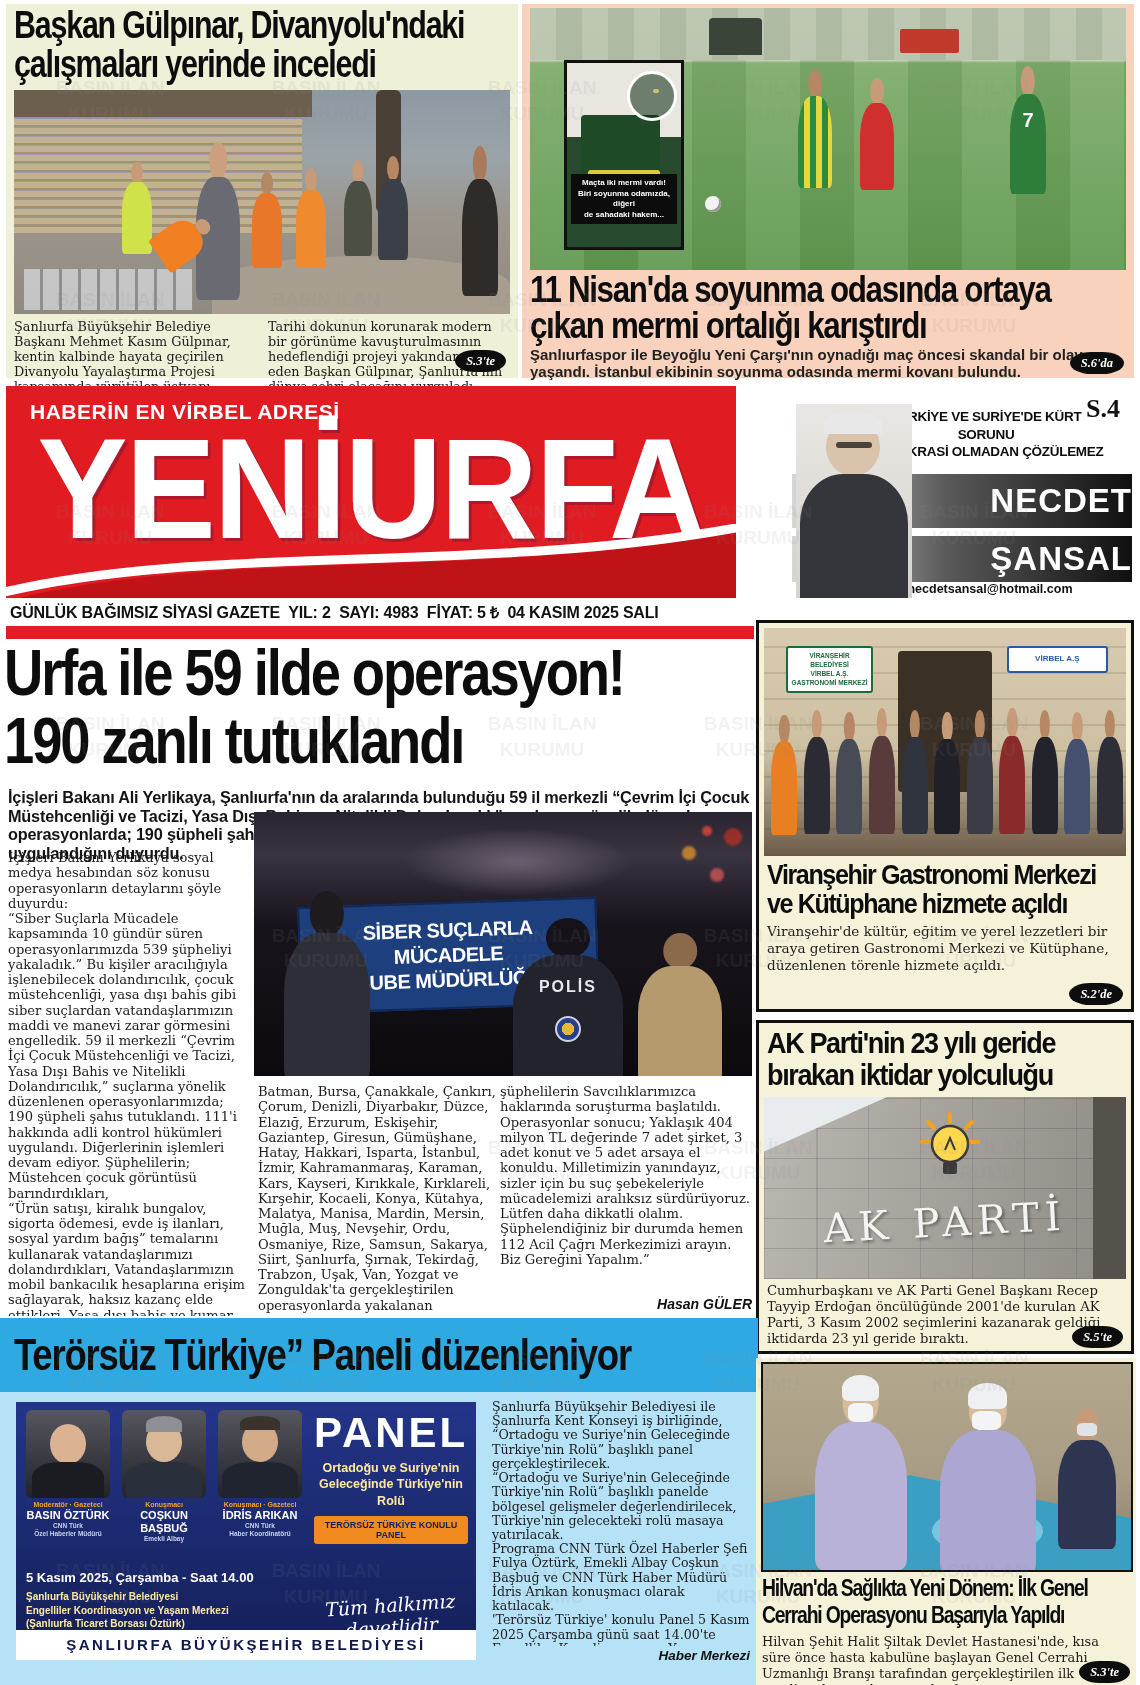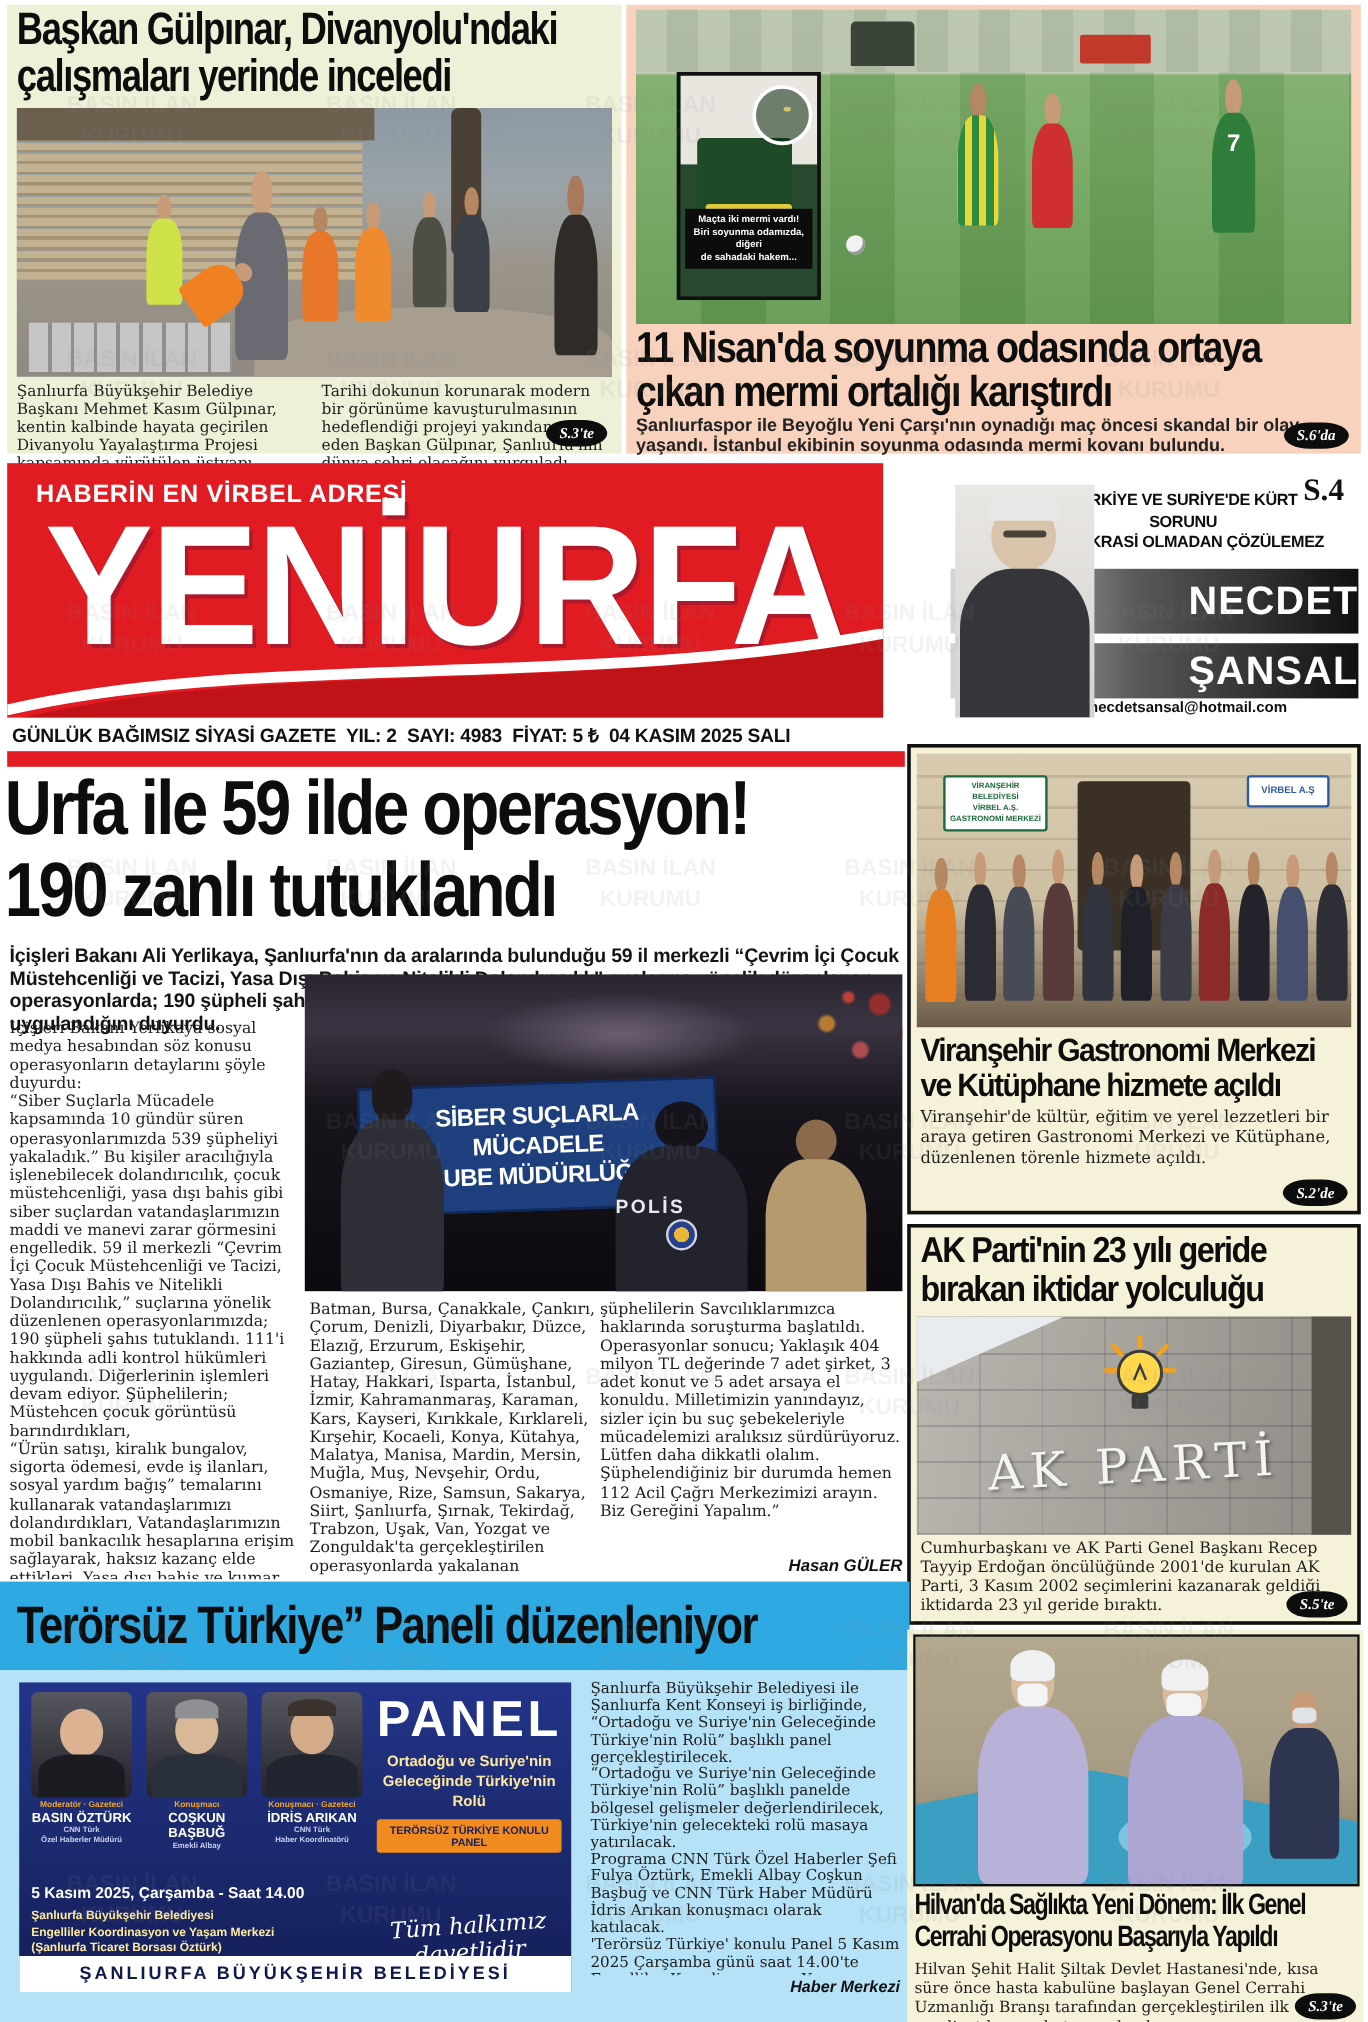--- a/index.html
+++ b/index.html
@@ -186,21 +186,21 @@
     <div class="abs pre" style="left:9%;top:34%;width:56%;padding:14px 8px;background:#1d3f7d;border:2px solid #10295a;color:#fff;text-align:center;
                 font-weight:800;font-size:20px;line-height:1.25;transform:rotate(-2deg);letter-spacing:-.5px;">SİBER SUÇLARLA MÜCADELE
 ŞUBE MÜDÜRLÜĞÜ</div>
     <div class="person" style="left:6%;top:30%;width:86px;height:190px;--c:#2e2e38;--h:#1f1a1e;">
         <span class="hd"></span>
         <span class="bd"></span>
       </div>
     <div class="person" style="left:52%;top:40%;width:110px;height:170px;--c:#23232e;--h:#15121a;">
       <span class="hd"></span>
         <span class="bd"></span>
-      <span class="abs" style="top:36%;left:0;right:0;text-align:left;color:#e8e8ee;font:800 16px/1 'Liberation Sans',sans-serif;letter-spacing:2px;margin-top:20px;">POLİS</span>
+      <span class="abs" style="top:36%;left:0;right:0;text-align:center;color:#e8e8ee;font:800 16px/1 'Liberation Sans',sans-serif;letter-spacing:2px;">POLİS</span>
       <span class="abs" style="top:58%;left:50%;transform:translateX(-50%);width:22px;height:22px;border-radius:50%;background:radial-gradient(circle,#e8b73a 0 40%,#27408b 41% 100%);border:2px solid #cfd4e2;"></span>
     </div>
     <div class="person" style="right:6%;top:46%;width:84px;height:150px;--c:#b59a6e;--h:#8a6a4a;">
         <span class="hd"></span>
         <span class="bd"></span>
       </div>
   </div>
 
   <div class="serifbody" style="position:absolute;left:258px;top:1084px;width:238px;height:232px;font-size:13.1px;line-height:1.165;overflow:hidden;">Batman, Bursa, Çanakkale, Çankırı, Çorum, Denizli, Diyarbakır, Düzce, Elazığ, Erzurum, Eskişehir, Gaziantep, Giresun, Gümüşhane, Hatay, Hakkari, Isparta, İstanbul, İzmir, Kahramanmaraş, Karaman, Kars, Kayseri, Kırıkkale, Kırklareli, Kırşehir, Kocaeli, Konya, Kütahya, Malatya, Manisa, Mardin, Mersin, Muğla, Muş, Nevşehir, Ordu, Osmaniye, Rize, Samsun, Sakarya, Siirt, Şanlıurfa, Şırnak, Tekirdağ, Trabzon, Uşak, Van, Yozgat ve Zonguldak'ta gerçekleştirilen operasyonlarda yakalanan</div>
   <div class="serifbody pre" style="position:absolute;left:500px;top:1084px;width:252px;height:210px;font-size:13.1px;line-height:1.165;overflow:hidden;">şüphelilerin Savcılıklarımızca haklarında soruşturma başlatıldı.
@@ -208,21 +208,21 @@
 Lütfen daha dikkatli olalım. Şüphelendiğiniz bir durumda hemen 112 Acil Çağrı Merkezimizi arayın. Biz Gereğini Yapalım.”</div>
   <div style="position:absolute;left:500px;top:1296px;width:252px;text-align:right;font-style:italic;font-weight:800;font-size:14px;color:#111;">Hasan GÜLER</div>
 
   <section class="abs" style="left:756px;top:620px;width:378px;height:392px;background:#f6f2da;border:3px solid #101010;box-sizing:border-box;">
     <div class="ph" style="left:5px;top:5px;width:362px;height:228px;background:linear-gradient(180deg,#d8cbb0 0%,#cdbfa2 55%,#6b5b49 100%);">
       <div class="abs" style="inset:0;background:repeating-linear-gradient(0deg,rgba(90,70,50,.16) 0 2px,transparent 2px 26px);"></div>
       <div class="abs" style="left:37%;top:10%;width:26%;height:62%;background:#3a3026;border-radius:4px;"></div>
       <div class="abs pre" style="left:6%;top:8%;width:22%;background:#fff;border:2px solid #1d6b3c;color:#1d6b3c;font:700 6.5px/1.35 'Liberation Sans',sans-serif;text-align:center;padding:4px 2px;border-radius:3px;">VİRANŞEHİR BELEDİYESİ
 VİRBEL A.Ş.
 GASTRONOMİ MERKEZİ</div>
-      <div class="abs" style="right:5%;top:8%;width:18%;background:#fff;border:2px solid #2c5aa0;color:#2c5aa0;font:800 8px/1.3 'Liberation Sans',sans-serif;text-align:center;padding:6px 0;border-radius:3px;">VİRBEL A.Ş</div>
+      <div class="abs" style="right:5%;top:8%;width:18%;background:#fff;border:2px solid #2c5aa0;color:#2c5aa0;font:800 8px/1.3 'Liberation Sans',sans-serif;text-align:center;padding:6px 16px;border-radius:3px;">VİRBEL A.Ş</div>
       <div class="person" style="left:2%;top:38%;width:26px;height:120px;--c:#e87f22;--h:#b58762;">
           <span class="hd"></span>
           <span class="bd"></span>
         </div>
       <div class="person" style="left:11%;top:36%;width:26px;height:124px;--c:#2b2b33;--h:#c79b78;">
           <span class="hd"></span>
           <span class="bd"></span>
         </div>
       <div class="person" style="left:20%;top:37%;width:26px;height:122px;--c:#474b55;--h:#b58762;">
           <span class="hd"></span>

